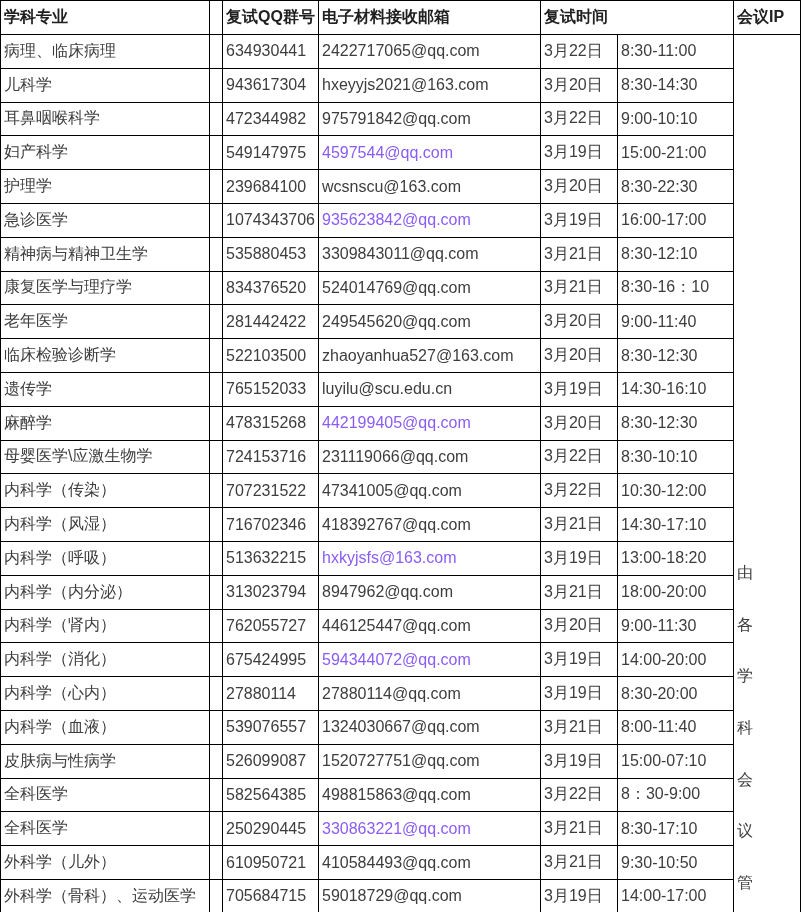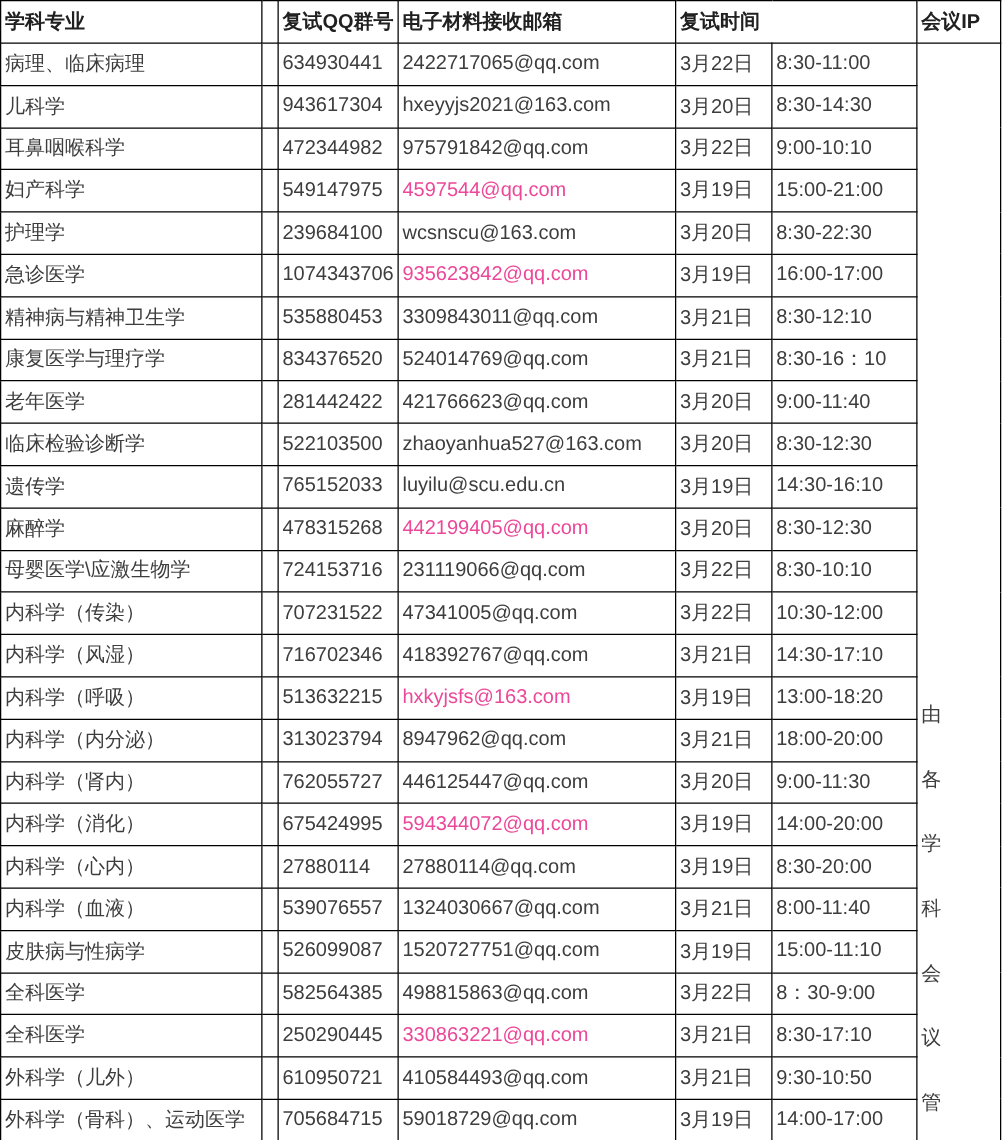--- a/index.html
+++ b/index.html
@@ -22,21 +22,21 @@
     vertical-align: middle;
     text-align: left;
     padding: 0 0 0 3px;
     white-space: nowrap;
     overflow: hidden;
   }
   .sched thead tr { height: 34px; }
   .sched tbody tr { height: 33.8px; }
   .sched th { font-weight: bold; color: #202020; }
   .sched td { color: #3d3d3d; font-weight: normal; }
-  td.muted { color: #ec4899; }
+  td.muted { color: #8b5cf6; }
   
   td.ip-cell { vertical-align: top; padding: 0; }
   .vtext { padding-top: 512px; }
   .vchar {
     height: 51.7px;
     line-height: 51.7px;
     padding-left: 3px;
     font-size: 16px;
     color: #3d3d3d;
   }
@@ -138,21 +138,21 @@
           <td></td>
           <td>834376520</td>
           <td>524014769@qq.com</td>
           <td>3月21日</td>
           <td>8:30-16：10</td>
         </tr>
         <tr>
           <td>老年医学</td>
           <td></td>
           <td>281442422</td>
-          <td>421766623@qq.com</td>
+          <td>249545620@qq.com</td>
           <td>3月20日</td>
           <td>9:00-11:40</td>
         </tr>
         <tr>
           <td>临床检验诊断学</td>
           <td></td>
           <td>522103500</td>
           <td>zhaoyanhua527@163.com</td>
           <td>3月20日</td>
           <td>8:30-12:30</td>
@@ -244,21 +244,21 @@
           <td>1324030667@qq.com</td>
           <td>3月21日</td>
           <td>8:00-11:40</td>
         </tr>
         <tr>
           <td>皮肤病与性病学</td>
           <td></td>
           <td>526099087</td>
           <td>1520727751@qq.com</td>
           <td>3月19日</td>
-          <td>15:00-11:10</td>
+          <td>15:00-07:10</td>
         </tr>
         <tr>
           <td>全科医学</td>
           <td></td>
           <td>582564385</td>
           <td>498815863@qq.com</td>
           <td>3月22日</td>
           <td>8：30-9:00</td>
         </tr>
         <tr>

